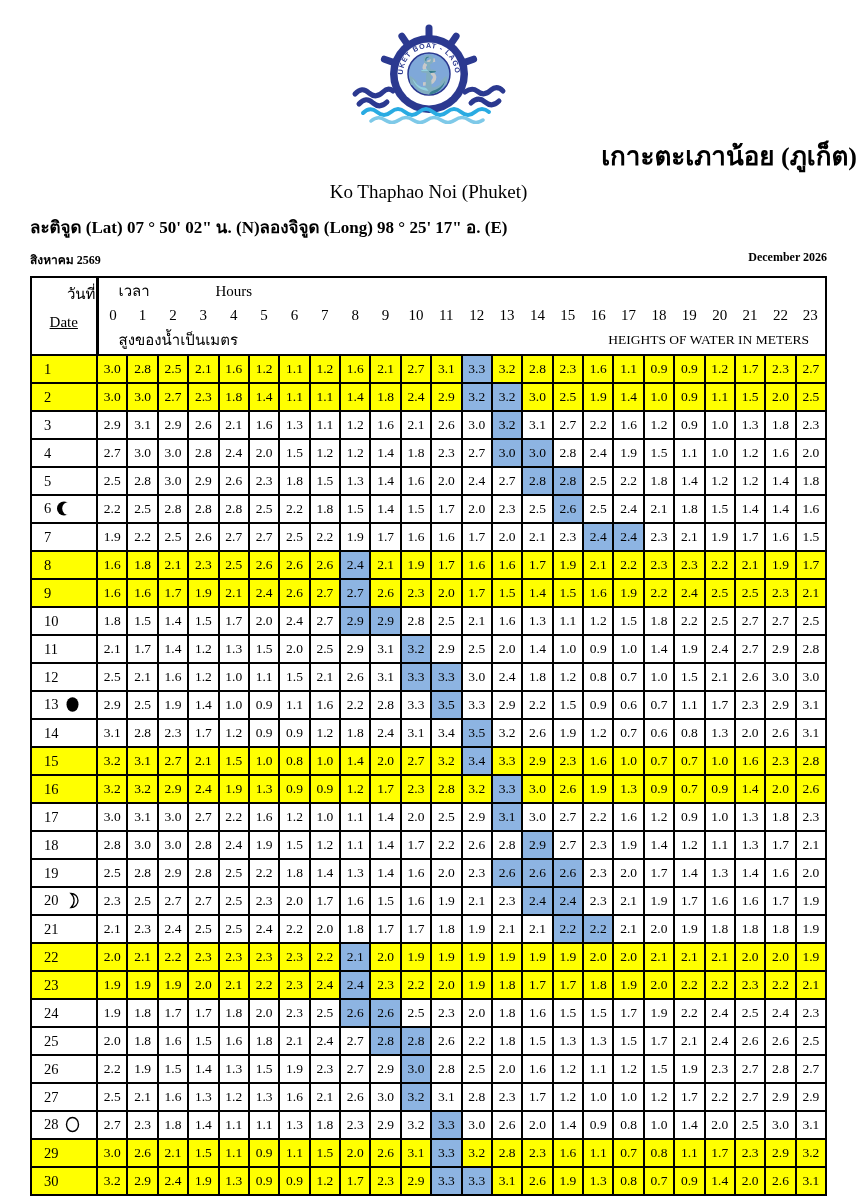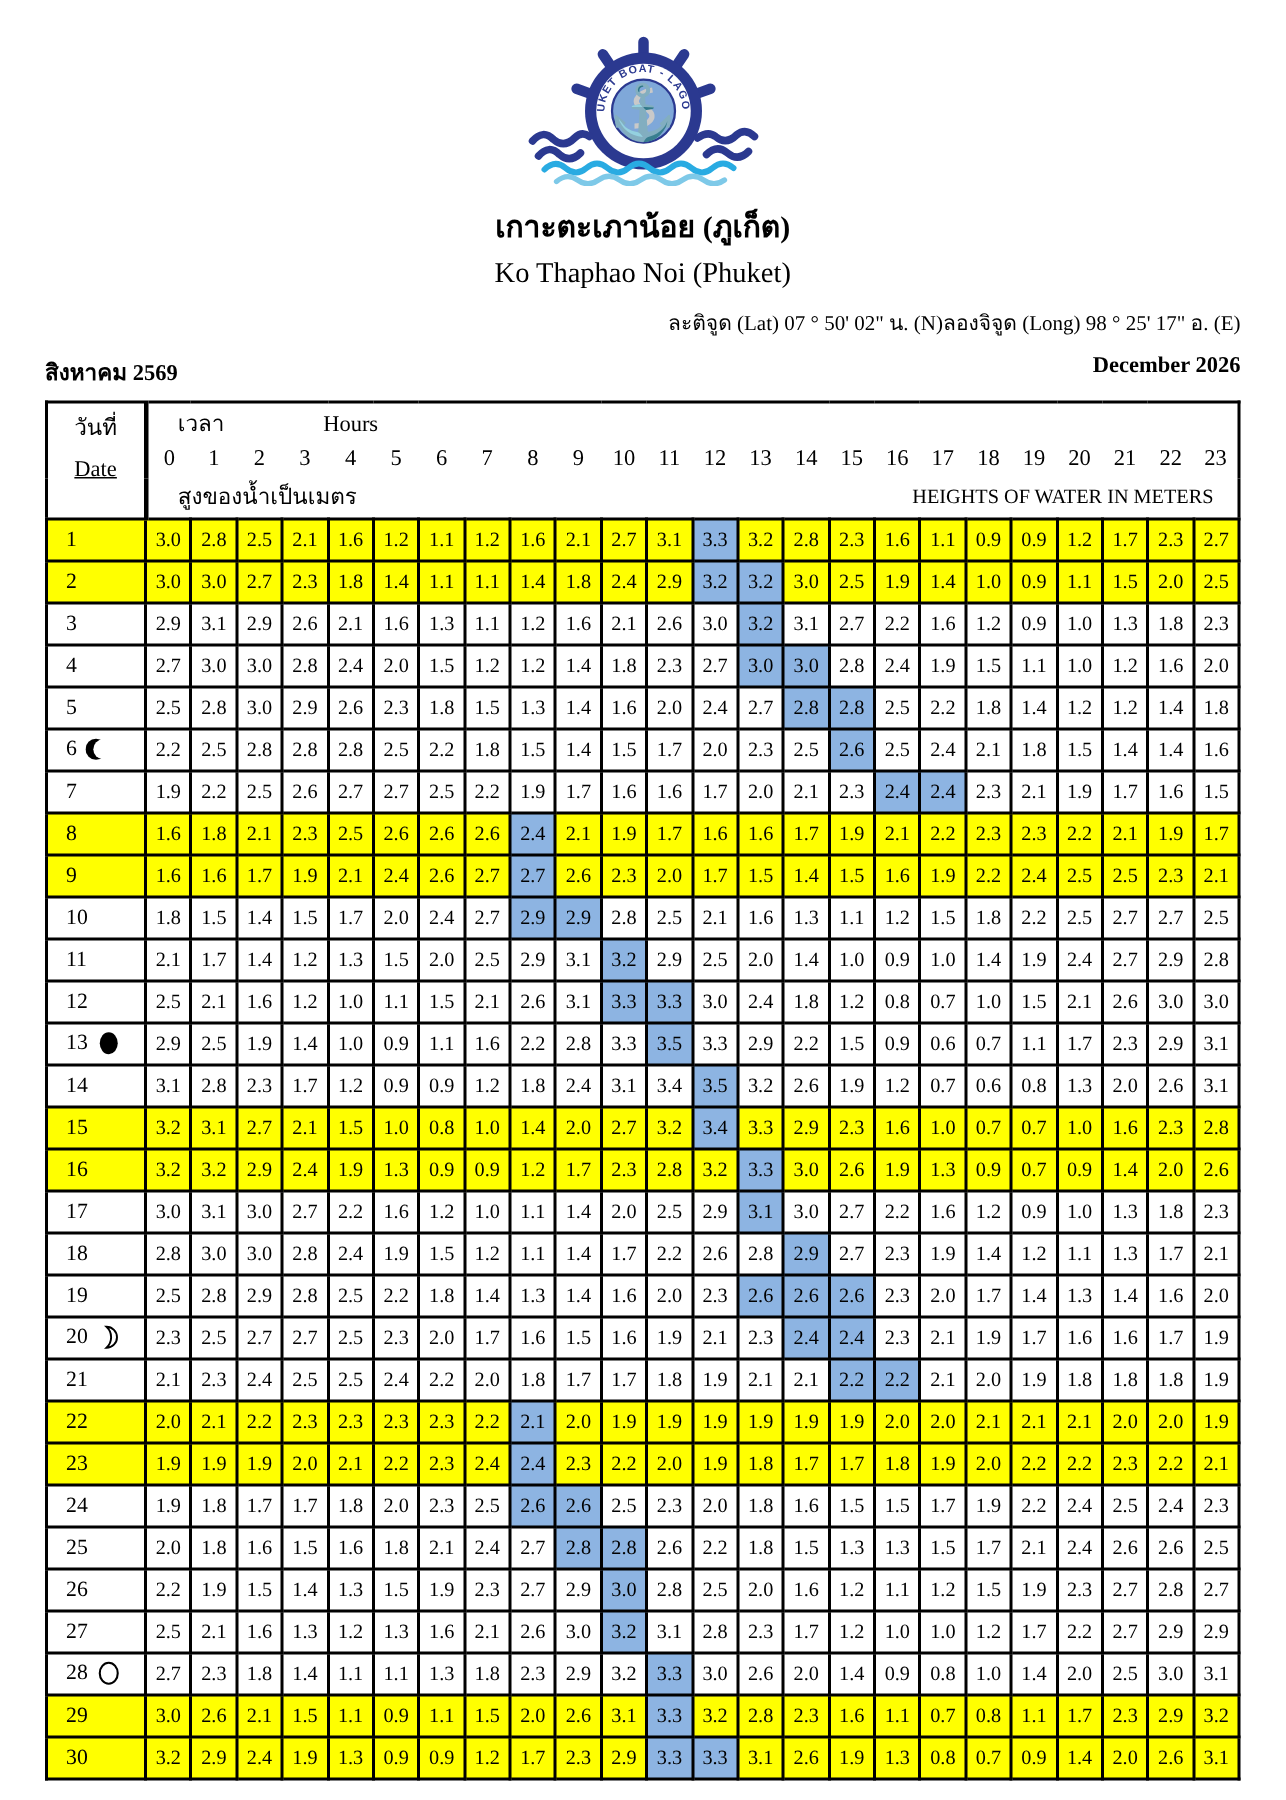--- a/index.html
+++ b/index.html
@@ -6,29 +6,29 @@
   .page{
     width:857px;height:1200px;background:#ffffff;position:relative;
     font-family:"Liberation Serif","DejaVu Serif",serif;color:#000;overflow:hidden;
   }
   
   .logo-block{text-align:center;padding-top:24px;}
   .logo-block svg.logo{display:block;margin:0 auto;}
   .brand-name{font-weight:bold;font-size:17px;letter-spacing:2.5px;color:#2B3990;margin-top:-2px;}
   .brand-tagline{font-weight:bold;font-size:10.5px;letter-spacing:1.2px;color:#2B3990;margin-top:1px;}
   
-  .title-th{text-align:center;font-weight:bold;font-size:20px;margin-top:11px;}
+  .title-th{text-align:right;font-weight:bold;font-size:26px;margin-top:11px;}
   .title-en{text-align:center;font-size:19px;margin-top:5px;}
-  .coords-row{display:flex;justify-content:flex-end;margin:10px 30px 0 30px;font-size:14px;}
-  .month-row{display:flex;justify-content:space-between;margin:10px 30px 0 30px;font-size:15px;font-weight:bold;}
+  .coords-row{display:flex;justify-content:flex-start;margin:10px 30px 0 30px;font-size:17px;font-weight:bold;}
+  .month-row{display:flex;justify-content:space-between;margin:10px 30px 0 30px;font-size:12px;font-weight:bold;}
   
   table.tide{border-collapse:collapse;table-layout:fixed;width:797px;margin:7px 0 0 30px;border:2.5px solid #000;}
   thead th{font-weight:normal;border:0;padding:0;}
   th.date-th{border-right:3px solid #000;font-size:15px;vertical-align:top;}
-  th.date-th .l1{margin-top:4px;}
+  th.date-th .l1{margin-top:4px;text-align:right;}
   th.date-th .l2{margin-top:8px;text-decoration:underline;}
   tr.h-row1 th.time-th{text-align:left;padding-left:20px;font-size:15px;height:25px;}
   tr.h-row1 .hours-word{margin-left:62px;}
   tr.h-row2 th{font-size:15px;height:25px;text-align:center;}
   tr.h-row3 th{height:26px;}
   tr.h-row3 .wrap{display:flex;justify-content:space-between;align-items:center;padding:0 16px 2px 20px;}
   tr.h-row3 .th-txt{font-size:15px;}
   tr.h-row3 .en-txt{font-size:13.5px;}
   tbody td{border:2px solid #000;height:24px;line-height:1;}
   td.v{text-align:center;font-size:13.5px;}

